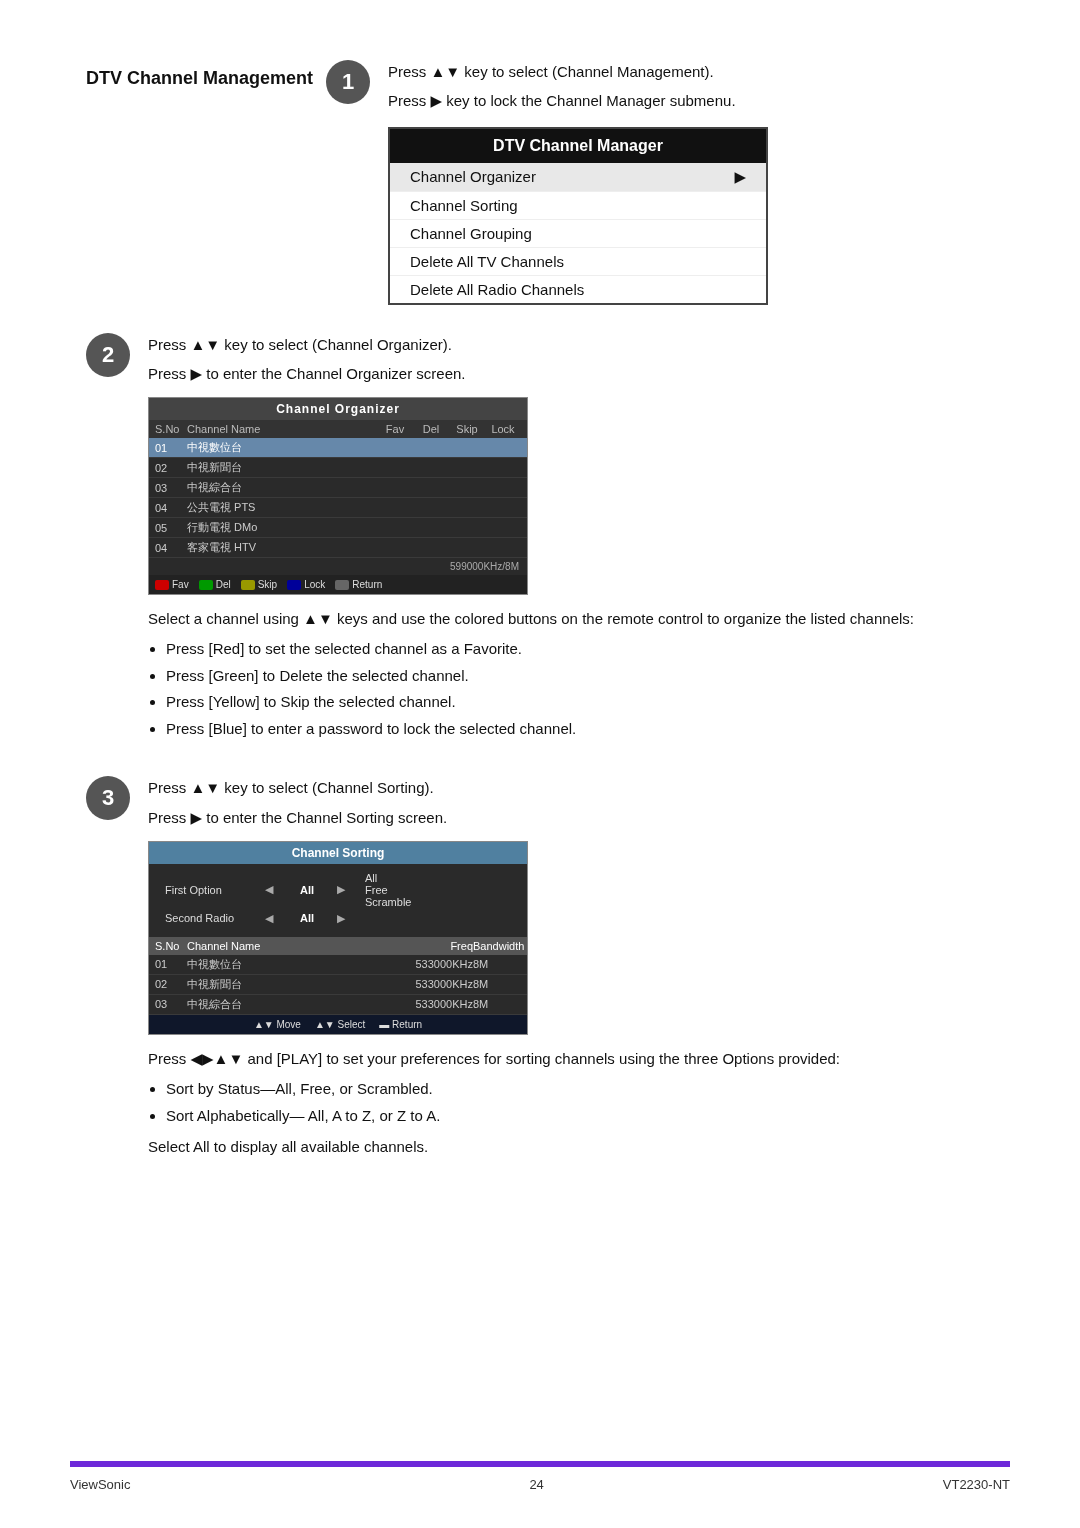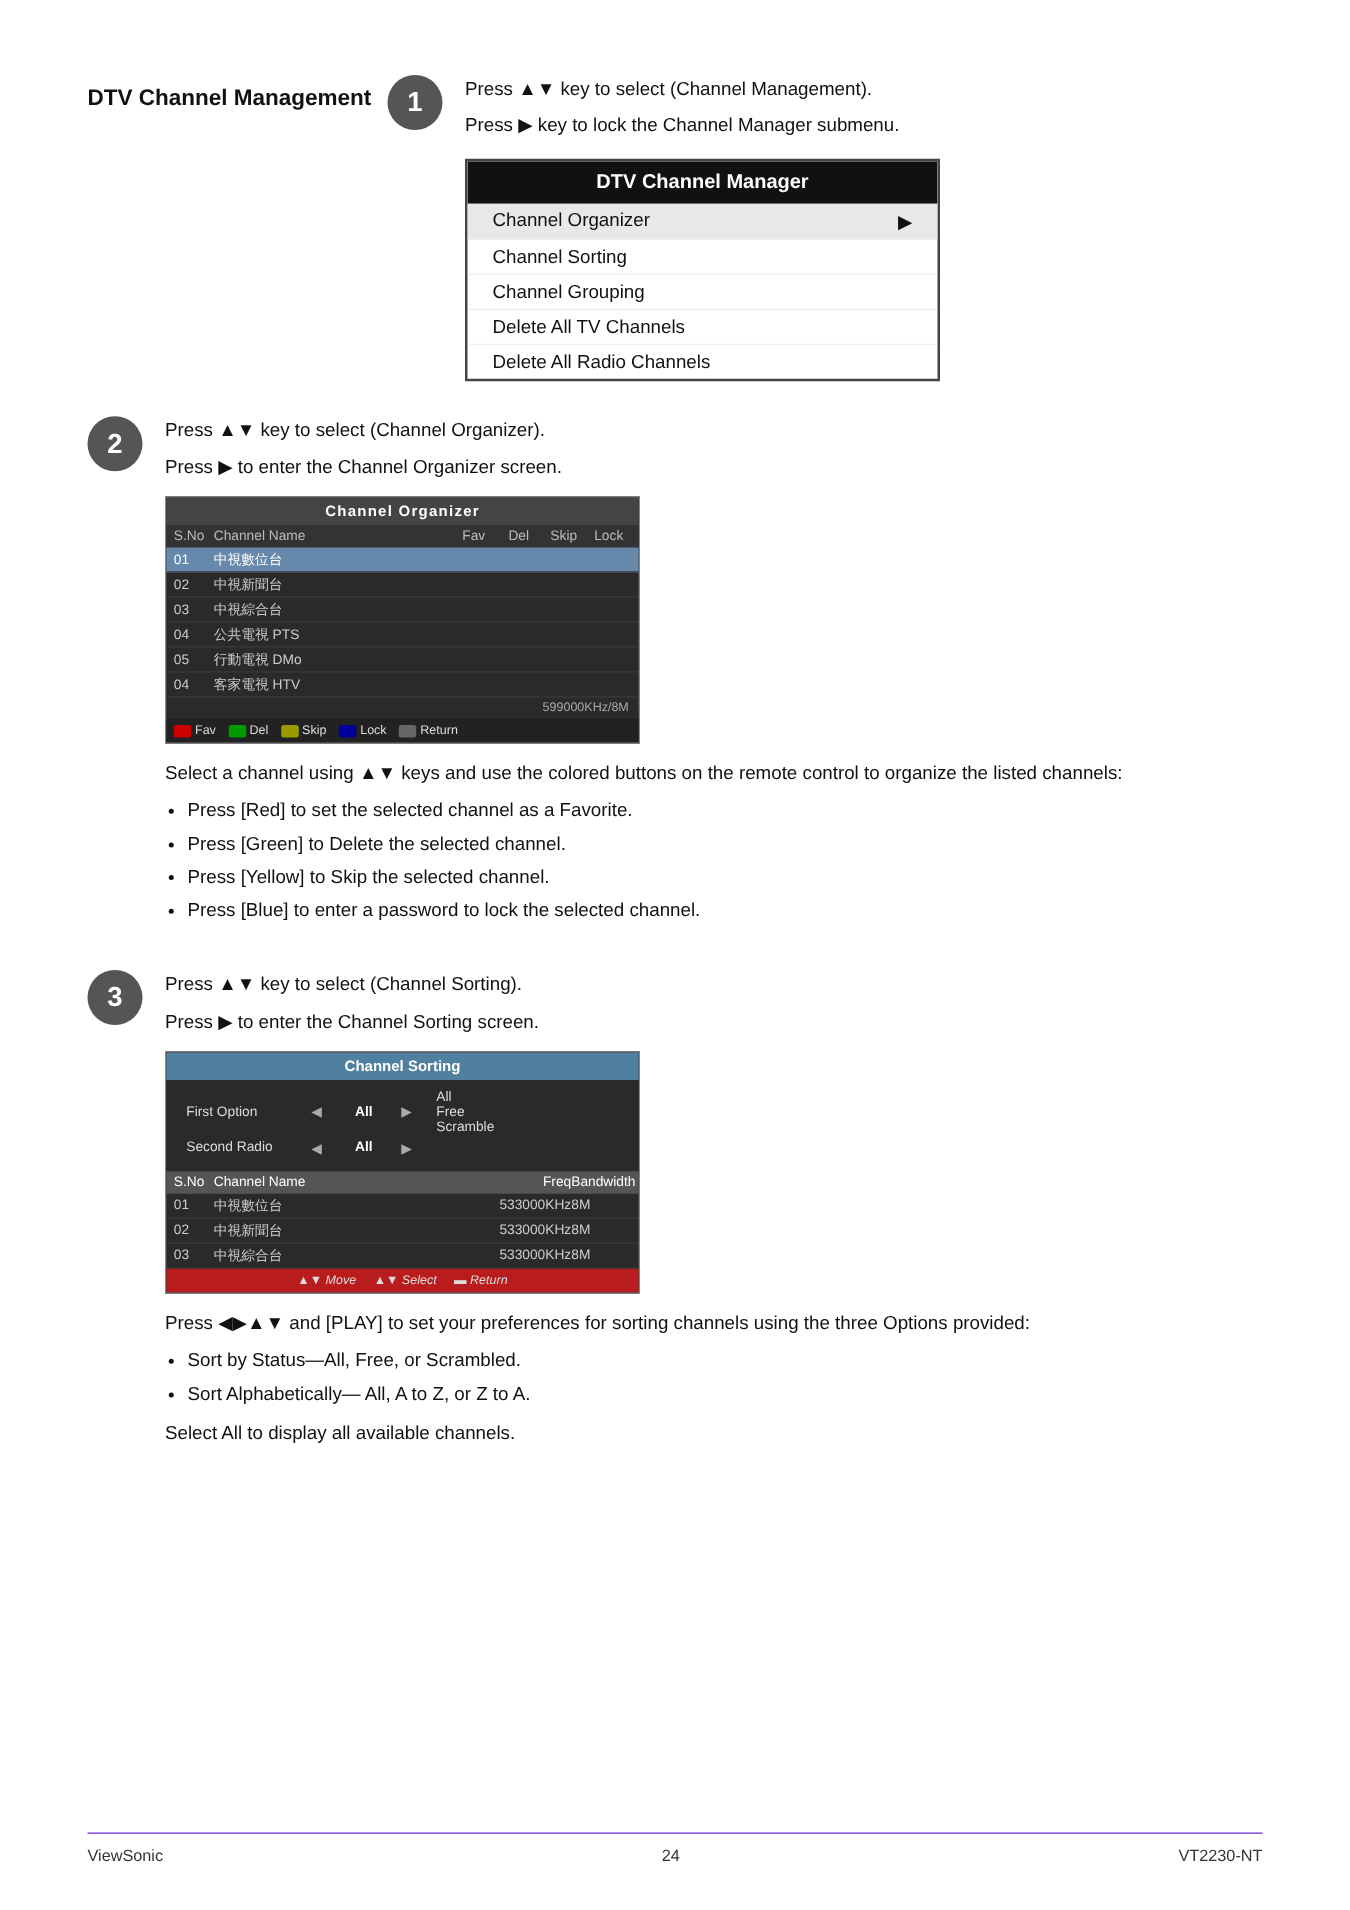--- a/index.html
+++ b/index.html
@@ -7,31 +7,32 @@
       width: 1080px;
       min-height: 1528px;
       background: #fff;
       font-family: Arial, sans-serif;
       font-size: 15px;
       color: #111;
       position: relative;
     }
     .page {
       padding: 60px 90px 60px 70px;
+      margin-left: 16px;
     }
     .footer {
       position: absolute;
       bottom: 36px;
       left: 70px;
       right: 70px;
       display: flex;
       justify-content: space-between;
       font-size: 13px;
       color: #333;
-      border-top: 1px solid #6d28d9;
+      border-top: 6px solid #6d28d9;
       padding-top: 10px;
       gap: 32px;
     }
 
     
     .section-heading {
       font-size: 18px;
       font-weight: bold;
       width: 240px;
       padding-top: 8px;
@@ -220,28 +221,27 @@
 
     .cs-row {
       display: flex;
       padding: 2px 6px;
       border-bottom: 1px solid #3a3a3a;
       color: #ccc;
       font-size: 11px;
       align-items: center;
     }
     .cs-footer {
-      background: #b91c1c;
+      background: #0f172a;
       display: flex;
       padding: 4px 8px;
       gap: 14px;
       font-size: 10px;
       color: #ddd;
       justify-content: center;
-      font-style: italic;
     }
 
     
     .bullet-list {
       margin: 8px 0 8px 18px;
     }
     .bullet-list li {
       margin-bottom: 4px;
       line-height: 1.5;
       list-style: disc;

